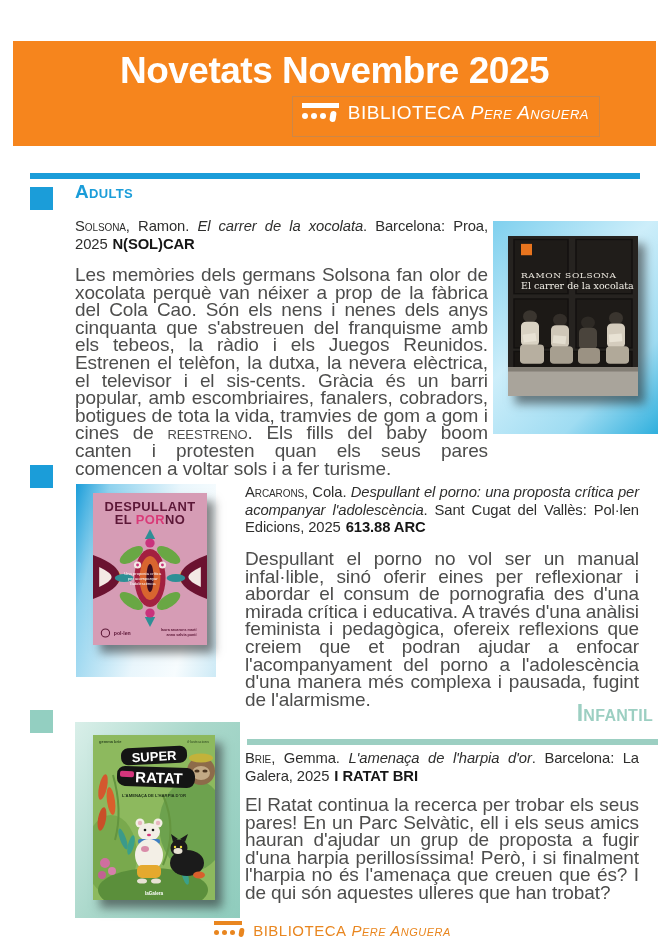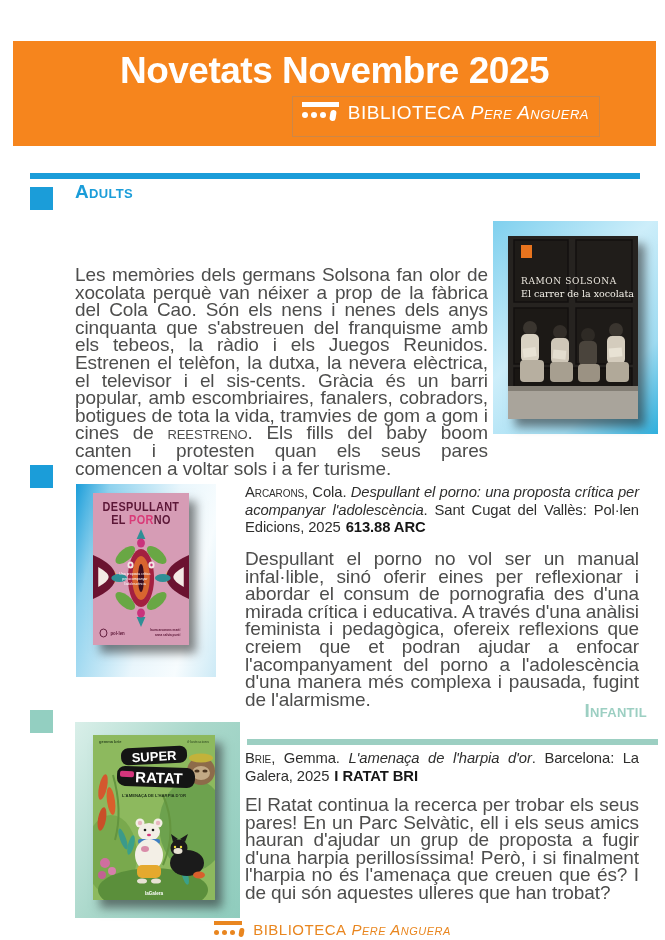--- a/index.html
+++ b/index.html
@@ -5,37 +5,37 @@
   html,body{margin:0;padding:0;background:#ffffff;}
   .page{position:relative;width:665px;height:940px;background:#ffffff;overflow:hidden;
         font-family:"Liberation Sans",sans-serif;color:#2e2e2d;margin-top:28px;}
 
   
   .banner{position:absolute;left:13px;top:13px;width:643px;height:105px;background:#F6851D;}
   .banner-title{position:absolute;left:0;right:0;top:9px;text-align:center;color:#ffffff;
         font-size:37px;font-weight:bold;letter-spacing:-0.5px;}
   .logo-frame{position:absolute;right:56px;top:55px;padding:5px 10px 12px 9px;
         border:1px solid rgba(140,140,140,.38);}
-  .biblogo{display:flex;align-items:flex-start;color:#ffffff;white-space:nowrap;}
+  .biblogo{display:flex;align-items:center;color:#ffffff;white-space:nowrap;}
   .bmark{display:inline-flex;flex-direction:column;align-items:flex-start;margin-right:9px;margin-bottom:2px;}
   .bmark-bar{width:37px;height:5px;background:currentColor;margin-bottom:3px;}
   .bmark-dots{display:flex;align-items:flex-start;}
   .bmark-dots i{width:6px;height:6px;border-radius:50%;background:currentColor;margin-right:3px;margin-top:2px;}
   .bmark-comma{width:6px;height:11px;background:currentColor;border-radius:3px;transform:rotate(9deg);margin-left:1px;}
   .biblogo .t1{font-size:19px;letter-spacing:.5px;}
   .biblogo .t2{font-size:19px;font-variant:small-caps;letter-spacing:.5px;margin-left:6px;font-style:italic;}
 
   
   .rule-blue{position:absolute;left:30px;top:145px;width:610px;height:6px;background:#1B9DD9;}
   .sq{position:absolute;width:23px;height:23px;}
   .sq-blue{background:#1B9DD9;}
   .sq-teal{background:#93CFC1;}
   .h-adults{position:absolute;left:75px;top:153px;font-size:19px;font-weight:bold;color:#1B9DD9;
         font-variant:small-caps;letter-spacing:.3px;}
-  .h-infantil{position:absolute;right:18px;top:672px;font-size:19px;font-weight:bold;color:#9CCFC2;
+  .h-infantil{position:absolute;right:12px;top:672px;font-size:23px;font-weight:bold;color:#9CCFC2;
         font-variant:small-caps;letter-spacing:.3px;}
   .rule-teal{position:absolute;left:247px;top:711px;width:411px;height:6px;background:#9CCFC2;}
 
   
   .cite{position:absolute;font-size:14.8px;line-height:17.6px;color:#2e2e2d;text-align:justify;letter-spacing:-0.1px;}
   .cite .sc{font-variant:small-caps;}
   .cite .it{font-style:italic;}
   .cite .sig{font-weight:bold;color:#161616;margin-left:5px;white-space:nowrap;}
   .desc{position:absolute;font-size:19px;line-height:17.6px;color:#4d4d4c;text-align:justify;letter-spacing:-0.1px;}
   .desc .sc{font-variant:small-caps;}
@@ -48,22 +48,22 @@
 
   
   .coverbox{position:absolute;}
   .box1{left:493px;top:193px;width:165px;height:213px;
         background:linear-gradient(135deg,#7fd0ee 0%,#cdeefa 42%,#9fdcf2 75%,#2fafdd 100%);}
   .box2{left:76px;top:456px;width:140px;height:193px;
         background:linear-gradient(105deg,#1b9dd9 0%,#8fd2ee 18%,#e9f6fc 55%,#f7fcfe 78%,#cdeaf6 100%);}
   .box3{left:75px;top:694px;width:165px;height:196px;
         background:linear-gradient(120deg,#d9efe9 0%,#aaD8cb 45%,#8fccbd 100%);}
   .cover{position:absolute;box-shadow:7px 8px 9px rgba(35,35,35,.55);overflow:hidden;}
-  .cov1{left:15px;top:15px;width:130px;height:183px;background:#262320;}
-  .cov2{left:17px;top:9px;width:96px;height:152px;background:#d69cb5;}
+  .cov1{left:15px;top:15px;width:130px;height:160px;background:#262320;}
+  .cov2{left:17px;top:9px;width:114px;height:152px;background:#d69cb5;}
   .cov3{left:18px;top:13px;width:122px;height:165px;background:#8db95e;}
   .cover svg{display:block;width:100%;height:100%;}
 
   
   .footer-logo{position:absolute;left:0;right:0;top:893px;display:flex;justify-content:center;}
   .footer-logo .biblogo{color:#E9861F;}
   .footer-logo .bmark-bar{width:28px;height:4px;}
   .footer-logo .bmark-dots i{width:5px;height:5px;}
   .footer-logo .bmark-comma{width:5px;height:9px;}
   .footer-logo .t1{font-size:15px;}
@@ -91,20 +91,23 @@
         <span class="t1">BIBLIOTECA</span>
         <span class="t2">Pere Anguera</span>
       </div>
     </div>
   </div>
 
   <div class="rule-blue"></div>
   <div class="sq sq-blue" style="left:30px;top:159px;"></div>
   <div class="h-adults">Adults</div>
 
+  <div class="cite cite1">
+    <span class="sc">Solsona</span><span>, Ramon. </span><span class="it">El carrer de la xocolata</span><span>. Barcelona: Proa, 2025</span><span class="sig">N(SOL)CAR</span>
+  </div>
   <div class="desc desc1">
     <span>Les memòries dels germans Solsona fan olor de xocolata perquè van néixer a prop de la fàbrica del Cola Cao. Són els nens i nenes dels anys cinquanta que s'abstreuen del franquisme amb els tebeos, la ràdio i els Juegos Reunidos. Estrenen el telèfon, la dutxa, la nevera elèctrica, el televisor i el sis-cents. Gràcia és un barri popular, amb escombriaires, fanalers, cobradors, botigues de tota la vida, tramvies de gom a gom i cines de </span><span class="sc">reestreno</span><span>. Els fills del baby boom canten i protesten quan els seus pares comencen a voltar sols i a fer turisme.</span>
   </div>
 
   <div class="coverbox box1">
     <div class="cover cov1">
       <svg viewBox="0 0 130 183" preserveAspectRatio="none">
         <rect x="0" y="0" width="130" height="183" fill="#262320"></rect>
 
         <rect x="6" y="4" width="54" height="62" fill="#1e1b18" stroke="#13110f" stroke-width="1.5"></rect>

